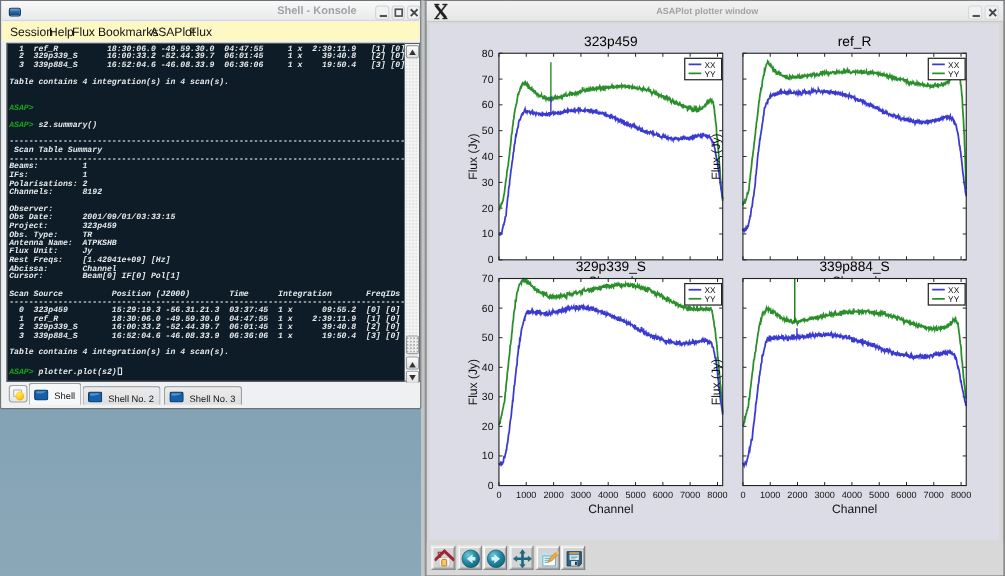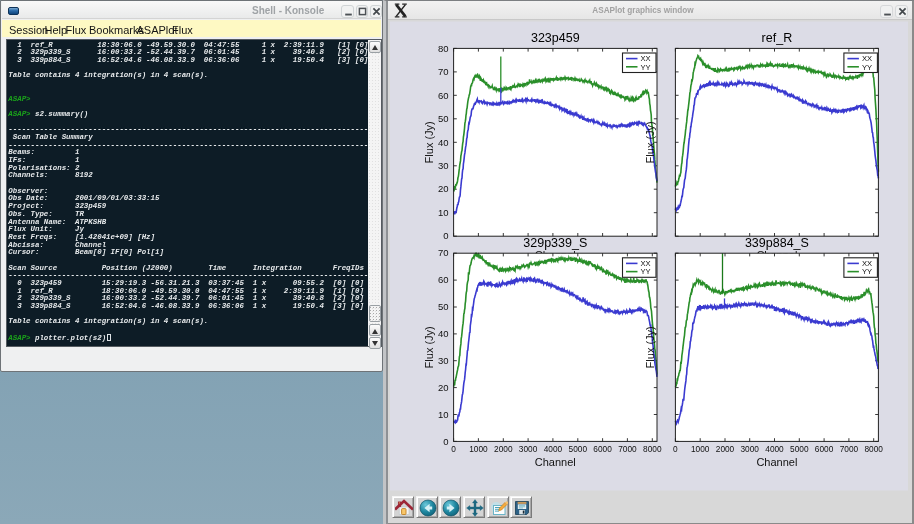--- a/index.html
+++ b/index.html
@@ -47,21 +47,21 @@
 </style></head>
 <body>
 
 <div id="pwin">
   <div id="ptitle">
     <span class="xico"><svg width="14" height="15" viewBox="0 0 14 15">
           <path d="M2.2 1.6 L11.4 13.4" stroke="#222" stroke-width="2.7"></path>
           <path d="M11.4 1.6 L2.2 13.4" stroke="#222" stroke-width="1.5"></path>
           <path d="M0.8 1.1 h4.6 M8.2 1.1 h4.6 M0.8 13.9 h4.6 M8.2 13.9 h4.6" stroke="#222" stroke-width="1.2"></path>
         </svg></span>
-    <span class="ttext">ASAPlot graphics window</span>
+    <span class="ttext">ASAPlot plotter window</span>
     <div class="tbn" style="right:19.5px">
         <svg width="11" height="11" viewBox="0 0 11 11">
           <rect x="2.2" y="7.6" width="6.6" height="1.9" fill="#4c5155"></rect>
         </svg>
       </div>
     <div class="tbn" style="right:4.5px">
         <svg width="11" height="11" viewBox="0 0 11 11">
           <path d="M2.4 2.4 8.6 8.6 M8.6 2.4 2.4 8.6" stroke="#43484c" stroke-width="1.7"></path>
         </svg>
       </div>
@@ -299,13 +299,31 @@
 Table contains 4 integration(s) in 4 scan(s).
 &nbsp;
 <span class="g">ASAP&gt;</span> plotter.plot(s2)<span class="cur"></span></pre>
     </div>
   <div id="ksb">
     <div class="sbtn sb-up" style="top:0.5px"></div>
     <div class="thumb"></div>
     <div class="sbtn sb-up" style="top:284px"></div>
     <div class="sbtn sb-dn" style="top:296.5px"></div>
   </div>
+  <div id="ktabs">
+    <div class="tabbtn">
+        <div class="w"></div>
+        <div class="ball"></div>
+      </div>
+    <div class="ktab act" style="left:24px"><svg width="13" height="10" viewBox="0 0 13 10" style="vertical-align:-1px">
+          <rect x="0.5" y="0.5" width="12" height="9" rx="1.6" fill="#1560a8" stroke="#0a3a66" stroke-width="1"></rect>
+          <path d="M2 1.6h9c-1.5 1.8-6 2.6-9 2z" fill="#5b96cc" opacity="0.9"></path>
+        </svg> Shell</div>
+    <div class="ktab" style="left:73px"><svg width="13" height="10" viewBox="0 0 13 10" style="vertical-align:-1px">
+          <rect x="0.5" y="0.5" width="12" height="9" rx="1.6" fill="#1560a8" stroke="#0a3a66" stroke-width="1"></rect>
+          <path d="M2 1.6h9c-1.5 1.8-6 2.6-9 2z" fill="#5b96cc" opacity="0.9"></path>
+        </svg> Shell No. 2</div>
+    <div class="ktab" style="left:147px"><svg width="13" height="10" viewBox="0 0 13 10" style="vertical-align:-1px">
+          <rect x="0.5" y="0.5" width="12" height="9" rx="1.6" fill="#1560a8" stroke="#0a3a66" stroke-width="1"></rect>
+          <path d="M2 1.6h9c-1.5 1.8-6 2.6-9 2z" fill="#5b96cc" opacity="0.9"></path>
+        </svg> Shell No. 3</div>
+  </div>
 </div>
 
 </body></html>

